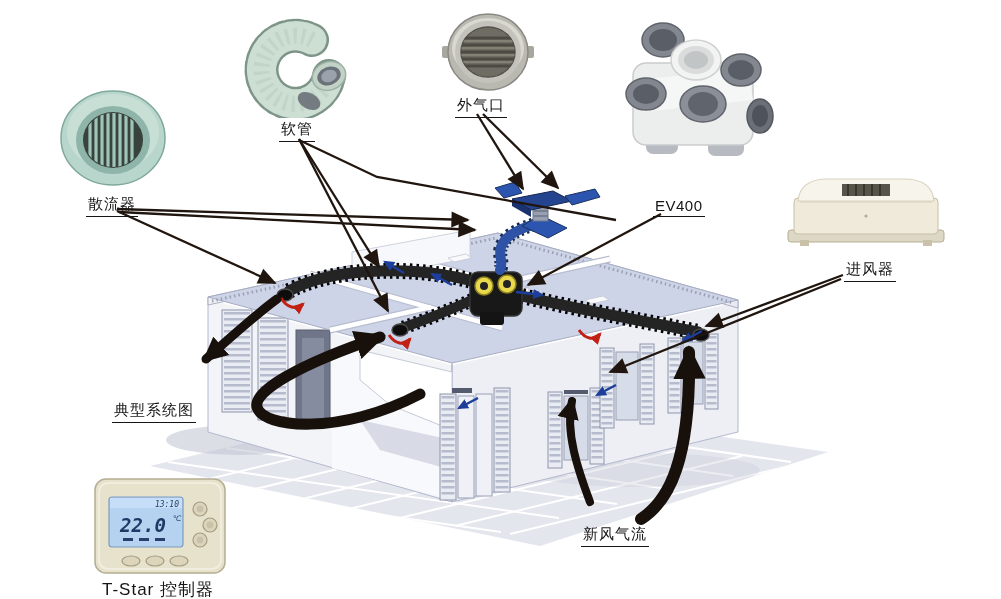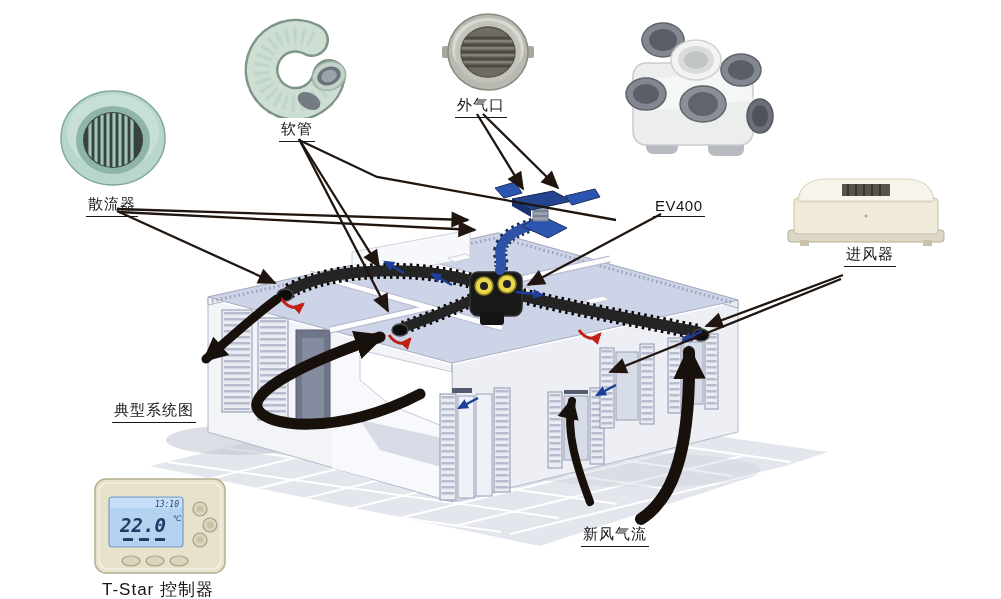--- a/index.html
+++ b/index.html
@@ -348,18 +348,18 @@
       <ellipse cx="38" cy="84" rx="9" ry="5" fill="#dcd5bc" stroke="#a49d82" stroke-width="1.2"></ellipse>
       <ellipse cx="62" cy="84" rx="9" ry="5" fill="#dcd5bc" stroke="#a49d82" stroke-width="1.2"></ellipse>
       <ellipse cx="86" cy="84" rx="9" ry="5" fill="#dcd5bc" stroke="#a49d82" stroke-width="1.2"></ellipse>
     </svg>
   </div>
 
   <div class="lbl" style="left:86px;top:186px;">散流器</div>
   <div class="lbl" style="left:279px;top:111px;">软管</div>
   <div class="lbl" style="left:455px;top:87px;">外气口</div>
   <div class="lbl latin" style="left:653px;top:188px;">EV400</div>
-  <div class="lbl" style="left:844px;top:236px;">进风器</div>
+  <div class="lbl" style="left:844px;top:251px;">进风器</div>
   <div class="lbl" style="left:112px;top:392px;">典型系统图</div>
   <div class="lbl" style="left:581px;top:516px;">新风气流</div>
   <div class="lbl big" style="left:100px;top:569px;">T-Star 控制器</div>
 
 </div>
 
 </body></html>

